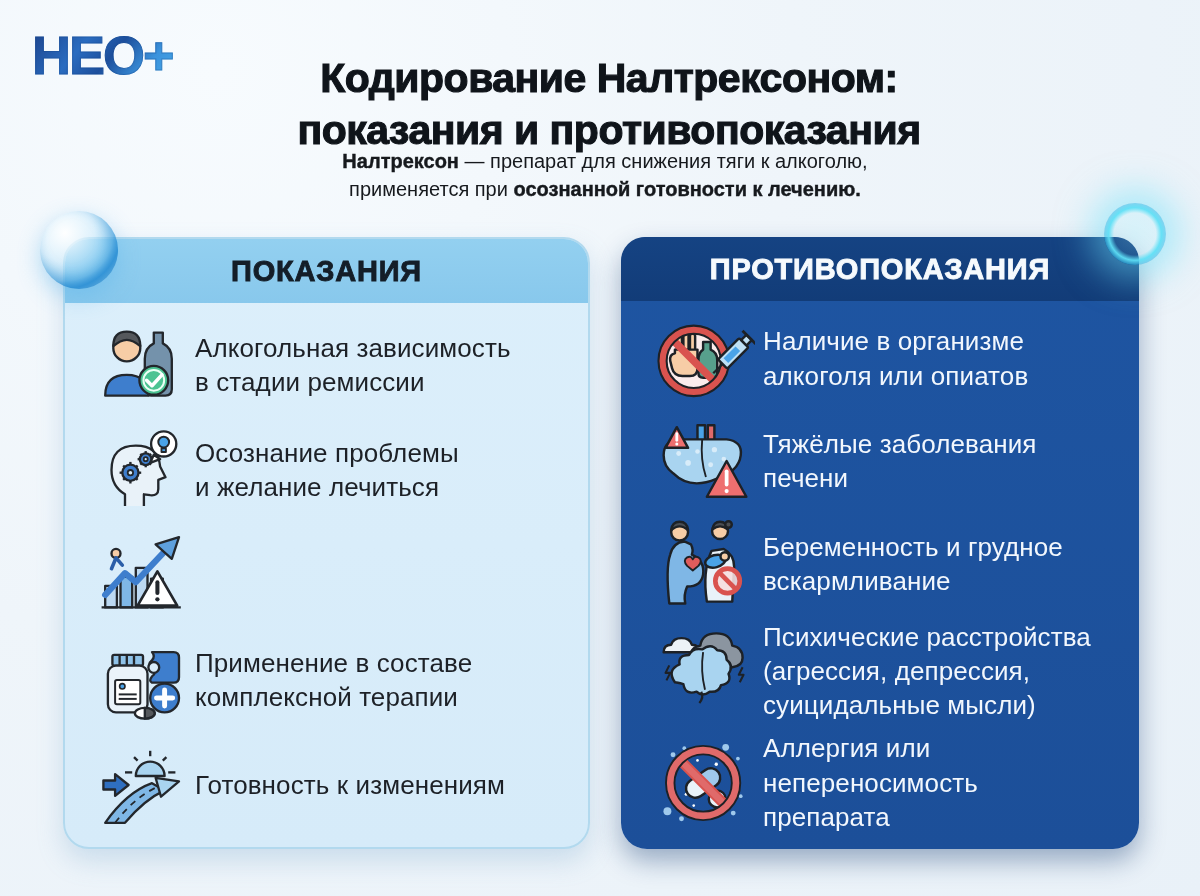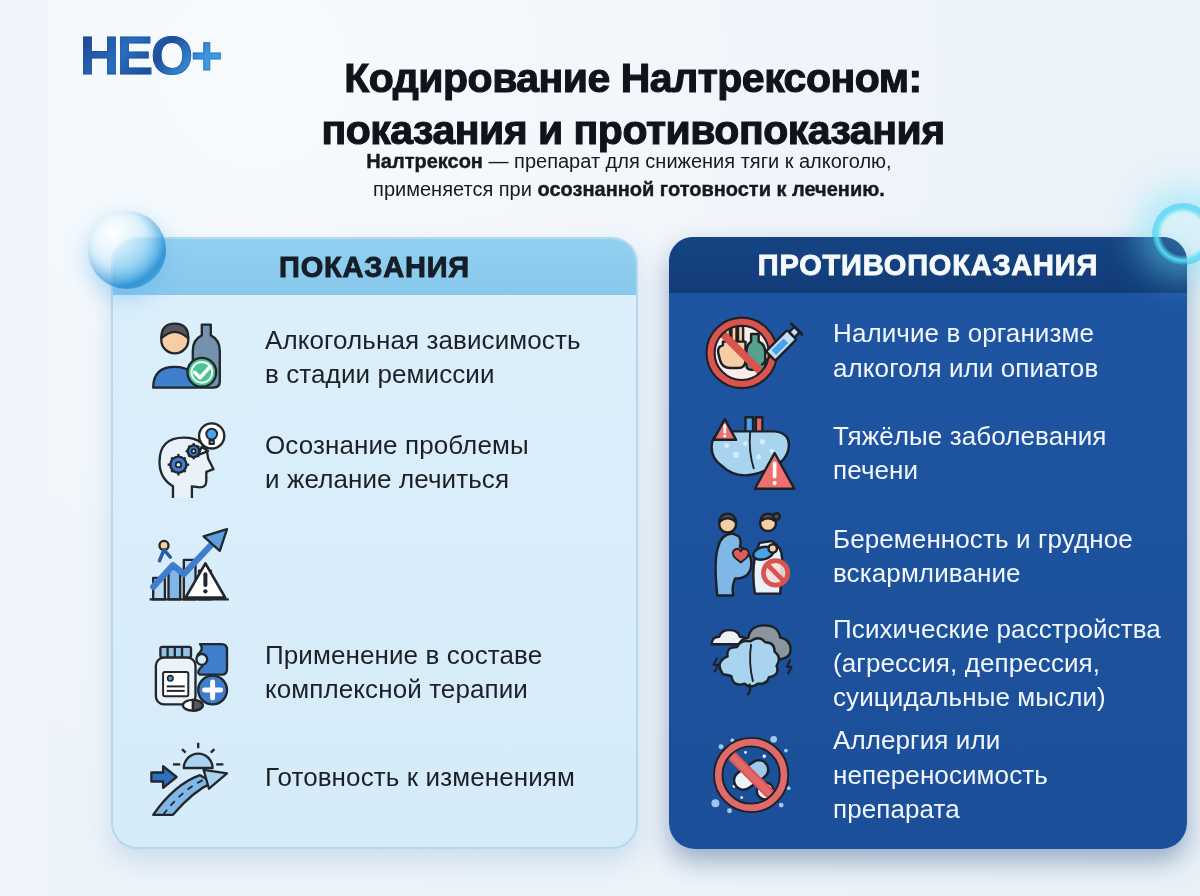--- a/index.html
+++ b/index.html
@@ -5,21 +5,20 @@
   * { margin:0; padding:0; box-sizing:border-box; }
   html,body { width:1200px; height:896px; }
   body{
     font-family:"Liberation Sans","DejaVu Sans",sans-serif;
     background:#eff5fa;
     overflow:hidden;
     position:relative;
   }
   .stage{ position:absolute; inset:0;
     background:radial-gradient(circle at 18% 8%, #f7fbfe 0%, #eff5fa 45%, #e9f1f8 100%);
-    margin-left:48px;
   }
 
   
   .logo{
     position:absolute; left:32px; top:24px;
     font-size:54px; font-weight:700; letter-spacing:-2px; font-style:normal;
     background:linear-gradient(130deg,#1b3f86 0%,#2a6cc0 35%,#1d4f9c 55%,#3b93dd 78%,#47aae8 100%);
     -webkit-background-clip:text; background-clip:text; color:transparent;
     -webkit-text-stroke:1px rgba(18,70,140,.35);
   }
@@ -43,37 +42,37 @@
     background:linear-gradient(180deg,#dcefFb 0%,#d6ebf9 100%);
     border:2px solid #b2d9ee;
     box-shadow:0 12px 26px rgba(110,160,200,.28);
   }
   .panel-right{
     left:621px; width:518px;
     background:linear-gradient(180deg,#1e55a2 0%,#1c4f99 100%);
     box-shadow:0 12px 26px rgba(15,55,110,.38);
   }
   .panel-header{
-    height:56px; border-radius:24px 24px 0 0;
+    height:64px; border-radius:24px 24px 0 0;
     display:flex; align-items:center; justify-content:center;
     font-size:29px; font-weight:700; letter-spacing:.8px;
   }
   .panel-left .panel-header{
     background:linear-gradient(180deg,#93d0f0 0%,#88c8ec 100%);
     color:#141e28; -webkit-text-stroke:.9px #141e28;
   }
   .panel-right .panel-header{
     background:linear-gradient(180deg,#154383 0%,#123c78 100%);
     color:#f6fafd; -webkit-text-stroke:.9px #f6fafd;
   }
   .panel-body{
     height:548px; display:flex; flex-direction:column;
     justify-content:space-evenly; padding:2px 20px 6px 26px;
   }
-  .item{ display:flex; align-items:center; gap:22px; }
+  .item{ display:flex; align-items:center; }
   .item .icon{ flex:0 0 104px; display:flex; align-items:center; justify-content:center; }
   .panel-right .item .icon{ flex-basis:116px; }
   .item-text{
     font-size:26px; line-height:1.32; white-space:pre-line; font-weight:400;
   }
   .panel-left .item-text{ color:#1d2127; letter-spacing:.1px; }
   .panel-right .item-text{ color:#f2f7fd; letter-spacing:.1px; }
 
   
   .bubble-left{

